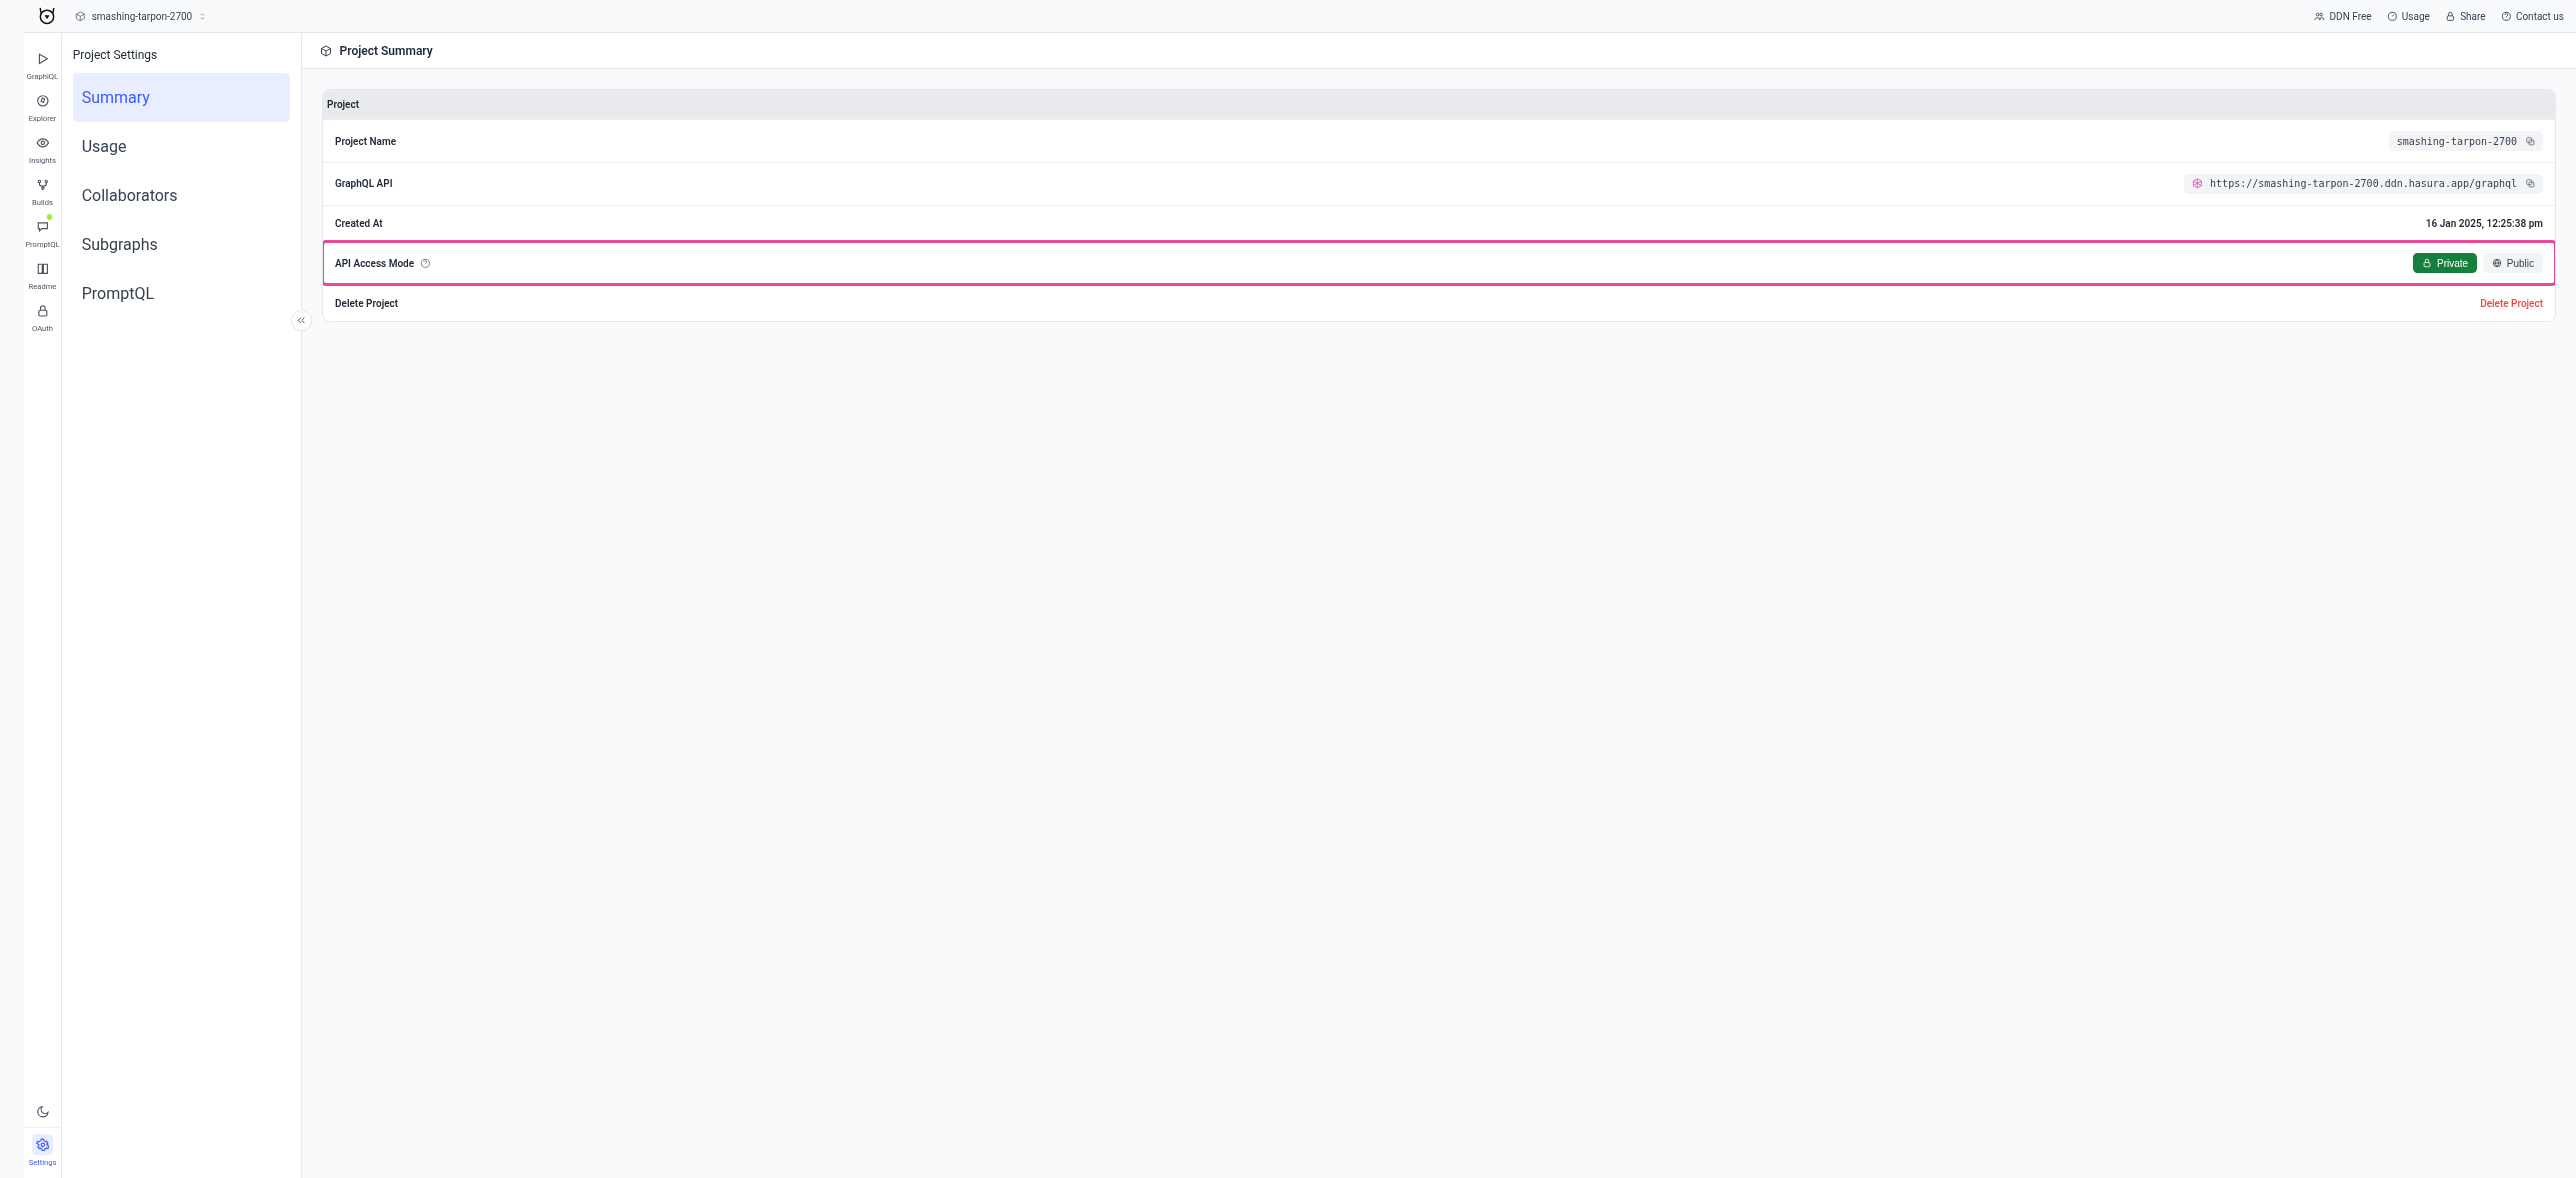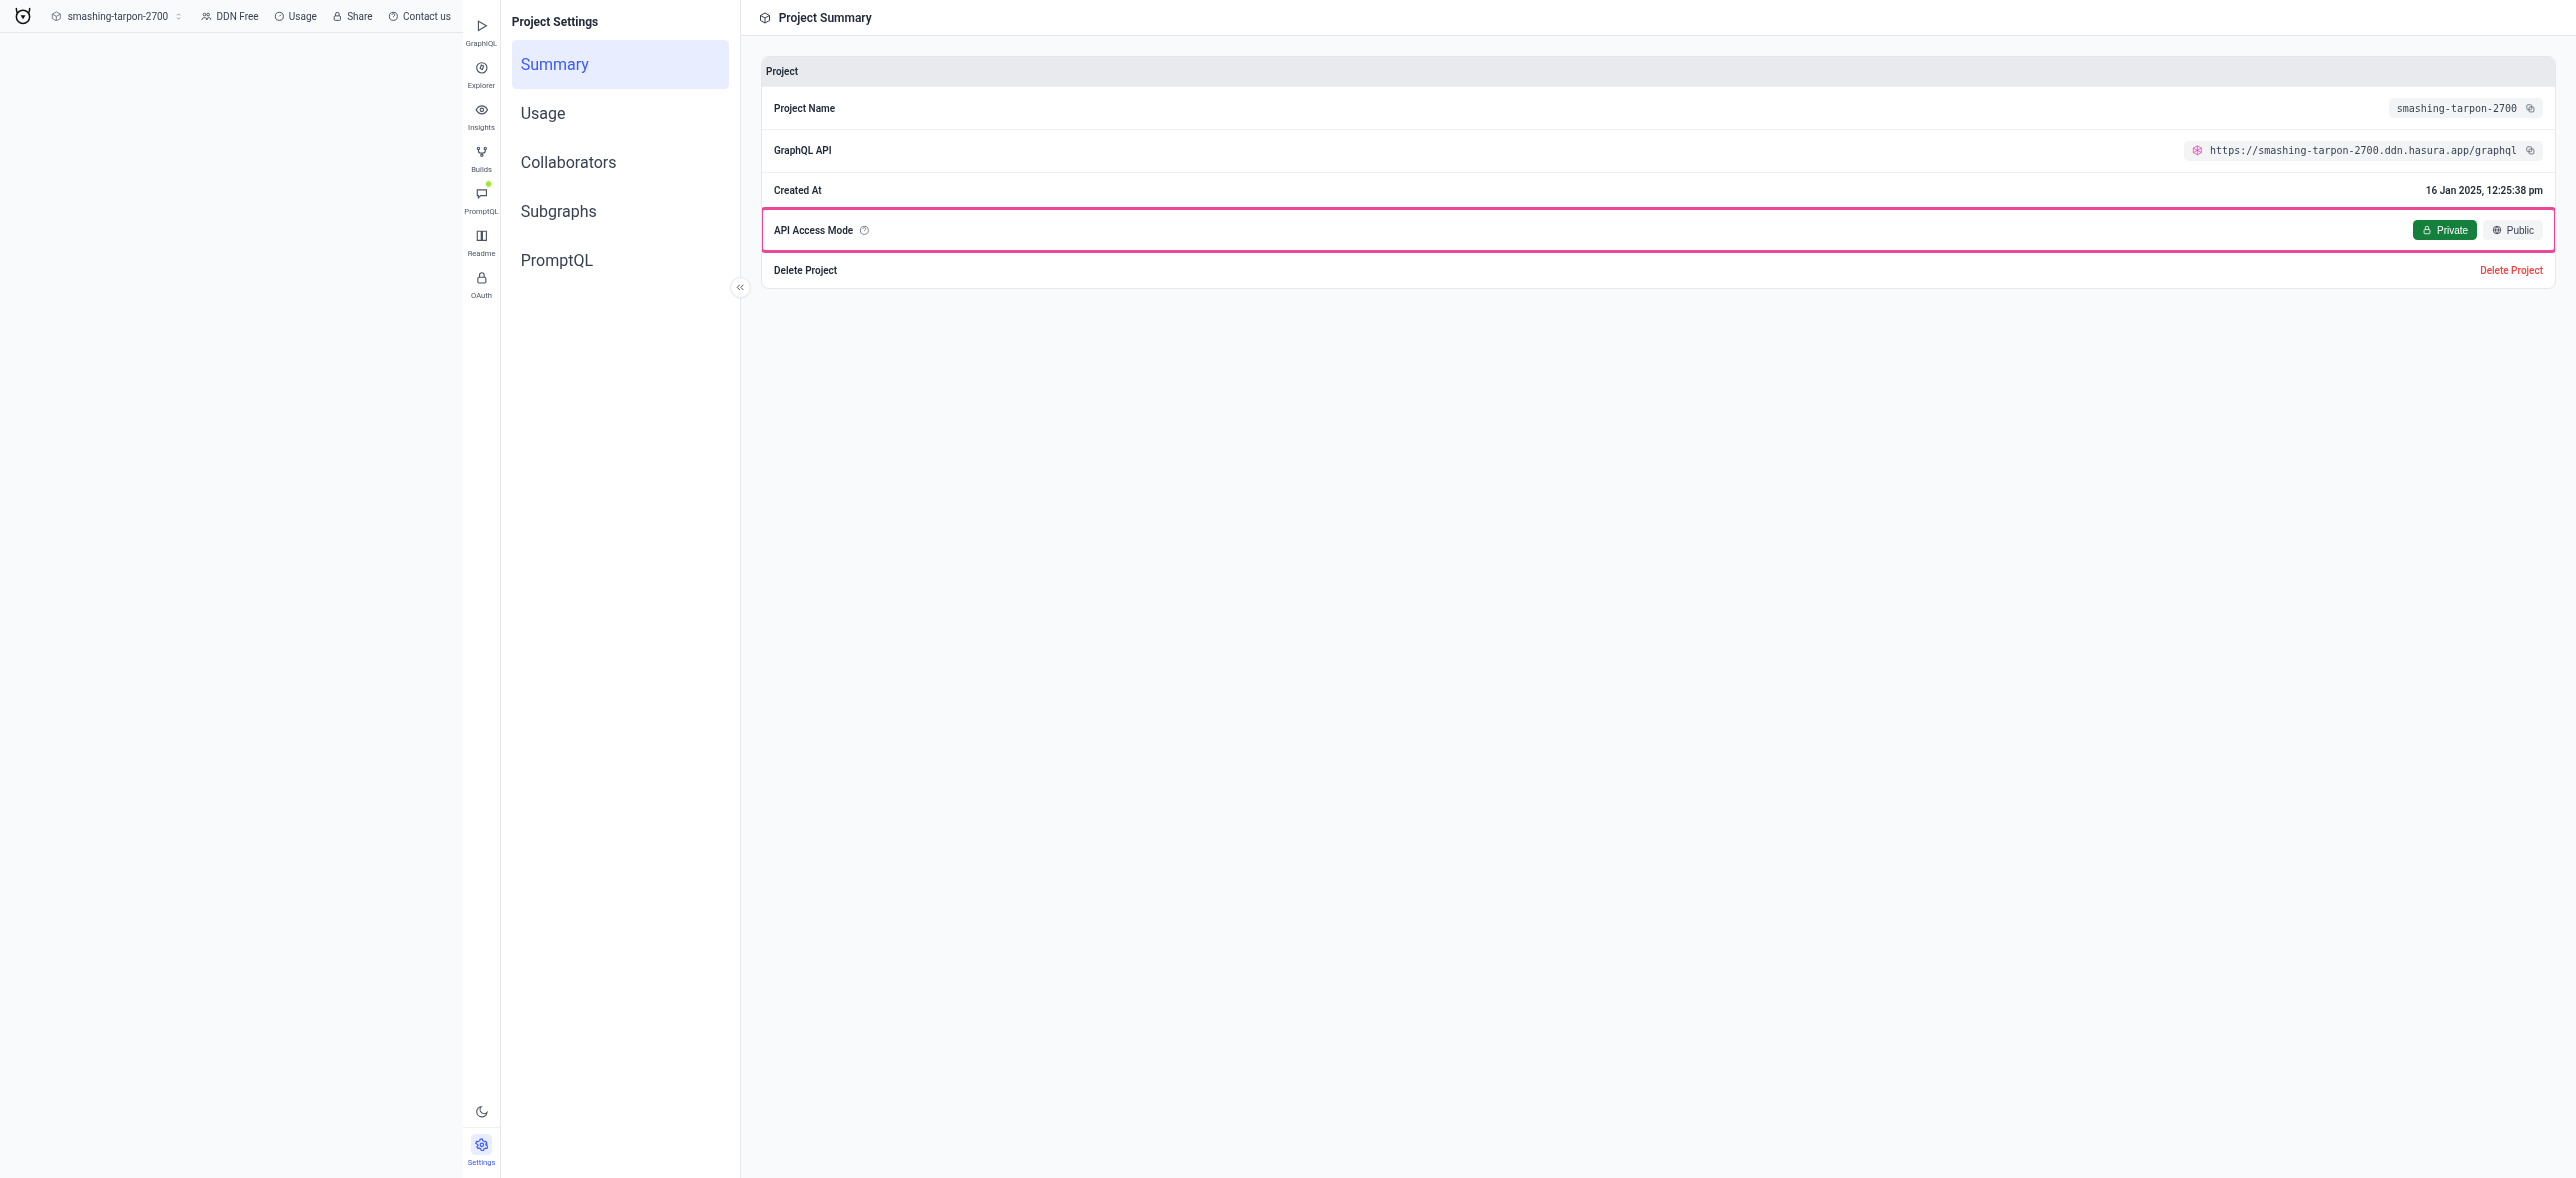--- a/index.html
+++ b/index.html
@@ -4,21 +4,21 @@
   <style>
     * { box-sizing: border-box; margin: 0; padding: 0; }
     body {
       font-family: -apple-system, BlinkMacSystemFont, "Segoe UI", Roboto, sans-serif;
       font-size: 10px;
       color: #1f2937;
       background: #f9fafb;
       height: 100vh;
       overflow: hidden;
     }
-    .app { display: flex; height: 100vh; }
+    .app { display: flex; flex-direction: column; height: 100vh; margin-left: 24px; }
 
     
     .topbar {
       height: 33px;
       background: #f9fafb;
       border-bottom: 0.8px solid #e5e7eb;
       display: flex;
       align-items: center;
       padding: 0 12px;
       gap: 12px;
@@ -93,21 +93,21 @@
     }
 
     
     .sidebar {
       width: 240px;
       background: #fff;
       border-right: 0.8px solid #e5e7eb;
       padding: 15px 10.7px;
       position: relative;
     }
-    .sidebar-title { font-size: 12px; font-weight: 700; margin-bottom: 10.7px; }
+    .sidebar-title { font-size: 12px; font-weight: 400; margin-bottom: 10.7px; }
     .side-nav { display: flex; flex-direction: column; }
     .side-item {
       padding: 15px 9px;
       border-radius: 4.6px;
       font-size: 16px;
       color: #374151;
       cursor: pointer;
     }
     .side-item.active { background: #e8edff; color: #3b5bfd; }
 

